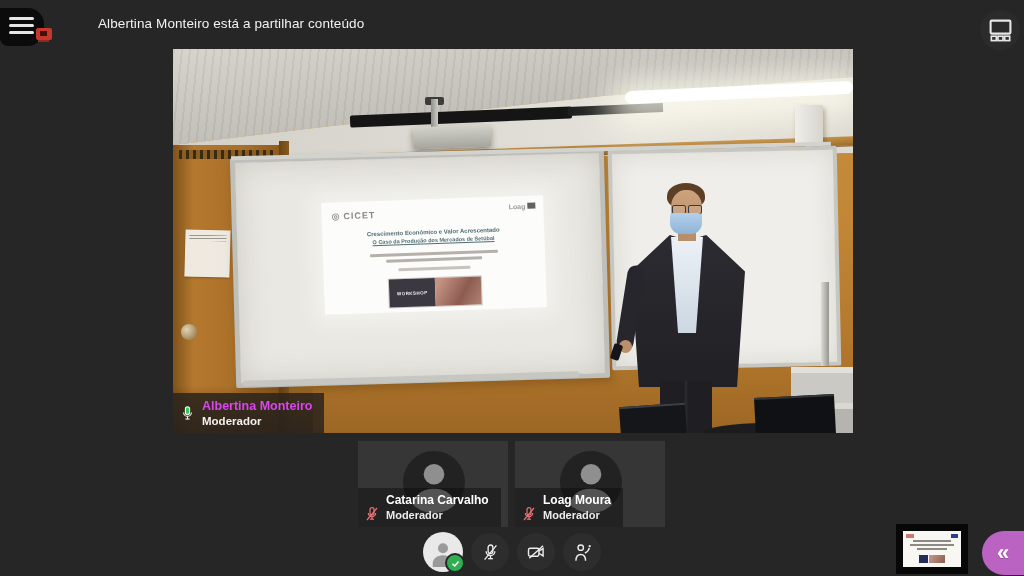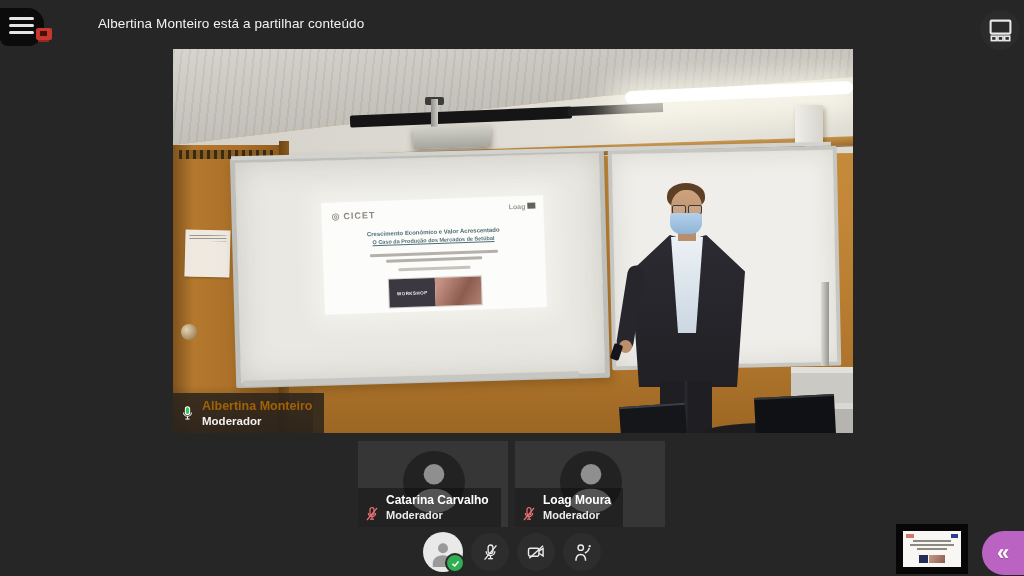--- a/index.html
+++ b/index.html
@@ -95,21 +95,21 @@
   
   #step-upper{left:618px;top:318px;width:62px;height:38px;background:#cbc9c4;border-top:6px solid #e2e0db;}
   #step-lower{left:592px;top:354px;width:88px;height:30px;background:#b6b4af;border-top:6px solid #dad8d3;}
   #monitor1{left:447px;top:356px;width:66px;height:30px;background:#15161a;border-top:2px solid #3c3f47;transform:rotate(-4deg);}
   #monitor2b{left:582px;top:347px;width:80px;height:38px;background:#101114;border-top:2px solid #33353b;transform:rotate(-3deg);}
   #chair{left:530px;top:374px;width:130px;height:20px;border-radius:50% 50% 0 0;background:#1c1c1f;}
   #shadow-bl{left:0;top:336px;width:140px;height:48px;background:linear-gradient(180deg,rgba(35,25,14,0),rgba(28,20,10,.6));}
 
   
   #main-tag{left:0;top:344px;height:40px;background:rgba(42,35,28,.85);display:flex;align-items:center;padding:0 12px 0 6px;gap:6px;z-index:10;}
-  .tag-name{font-size:12.5px;font-weight:bold;color:#a16207;line-height:15px;}
+  .tag-name{font-size:12.5px;font-weight:bold;color:#d946ef;line-height:15px;}
   .tag-role{font-size:11.5px;font-weight:bold;color:#f1f1f1;line-height:14px;}
 
   
   .tile{top:441px;width:150px;height:86px;background:#363636;overflow:hidden;}
   #tile-0{left:358px;} #tile-1{left:515px;}
   .avatar{position:absolute;left:45px;top:10px;width:62px;height:62px;border-radius:50%;background:#222;overflow:hidden;}
   .tile-tag{position:absolute;left:0;bottom:0;display:flex;align-items:flex-end;gap:6px;background:rgba(12,12,12,.45);padding:5px 12px 5px 6px;}
   .tile-name{font-size:12px;font-weight:bold;color:#fff;line-height:15px;}
   .tile-role{font-size:11px;font-weight:bold;color:#ececec;line-height:14px;}
 

